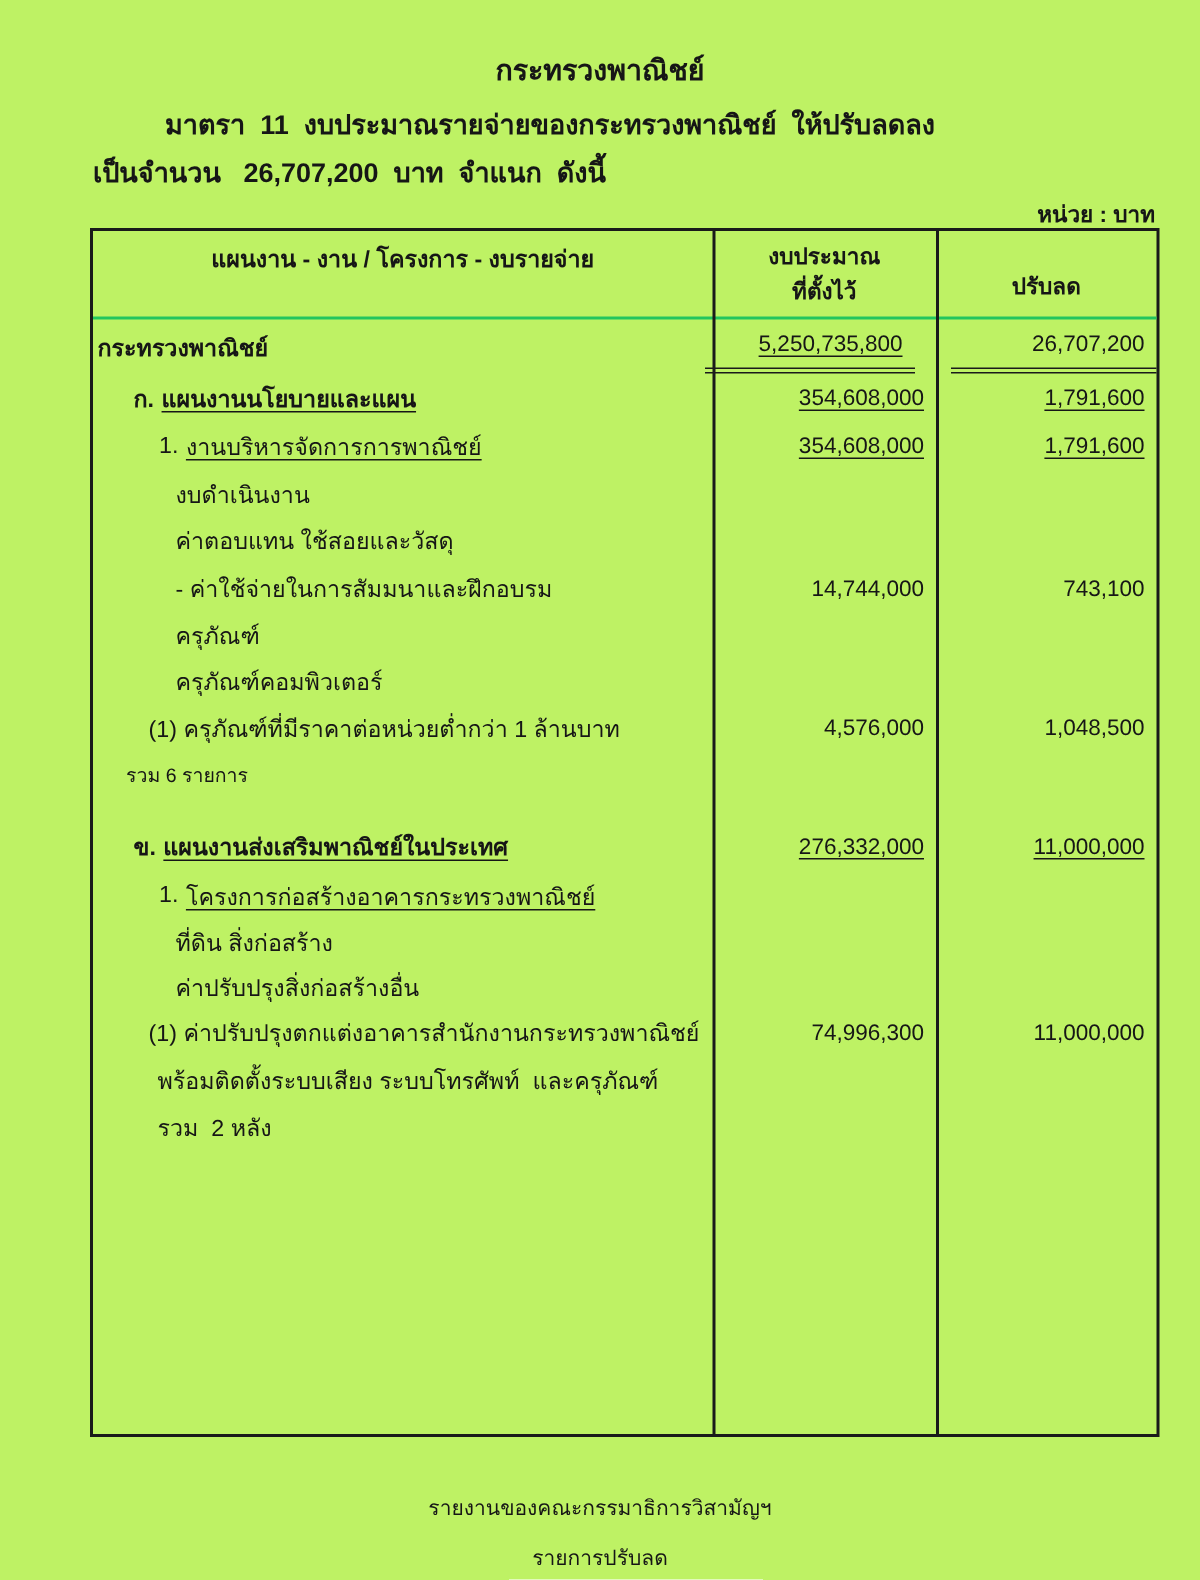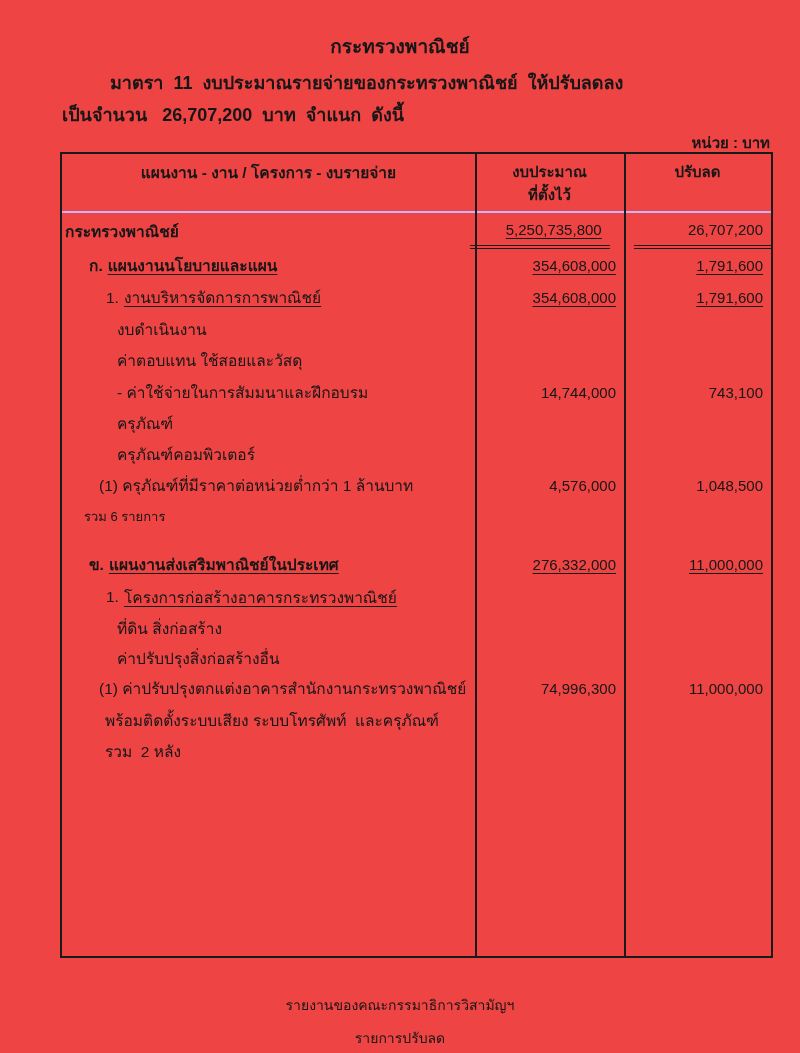--- a/index.html
+++ b/index.html
@@ -1,37 +1,37 @@
 <!DOCTYPE html>
 <html><head>
 <meta charset="utf-8">
 <style>
   html,body{margin:0;padding:0;background:#ffffff;}
   .page{
-    position:relative;width:800px;height:1053px;background:#ef4444;
+    position:relative;width:800px;height:1053px;background:#bef264;
     font-family:"Liberation Sans","DejaVu Sans",sans-serif;color:#161616;overflow:hidden;
   }
   .b{font-weight:bold;}
   .u{text-decoration:underline;text-underline-offset:3px;}
   .pre{white-space:pre;}
   .title{position:absolute;top:31px;left:0;width:800px;text-align:center;font-size:19px;}
   .sub1{position:absolute;top:68px;left:110px;font-size:18px;}
   .sub2{position:absolute;top:100px;left:62px;font-size:18px;}
   .unit{position:absolute;top:131px;right:30px;font-size:15px;}
   .table{
     position:absolute;left:60px;top:152px;width:713px;height:806px;
     border:2px solid #1a1a1a;box-sizing:border-box;
   }
   .vline{position:absolute;top:0;bottom:0;width:2px;background:#1a1a1a;}
   .v1{left:413px;} .v2{left:562px;}
-  .thead{display:flex;height:59px;border-bottom:2px solid #c4b5fd;box-sizing:border-box;padding-top:6px;}
+  .thead{display:flex;height:59px;border-bottom:2px solid #22c55e;box-sizing:border-box;padding-top:6px;}
   .hc{font-weight:bold;font-size:16px;text-align:center;}
   .thead .c1{width:413px;padding-left:0;}
   .thead .c2{width:149px;line-height:23px;padding-right:0;display:block;text-align:center;}
-  .thead .c3{width:147px;padding-right:0;display:block;text-align:center;}
+  .thead .c3{width:147px;padding-right:0;display:block;text-align:center;margin-top:19px;}
   .tbody{position:relative;}
   .trow{display:flex;}
   .trow>div{display:flex;align-items:center;box-sizing:border-box;}
   .c1{width:413px;font-size:15.5px;white-space:pre;}
   .c2{width:149px;justify-content:flex-end;padding-right:8px;font-size:15px;}
   .c3{width:147px;justify-content:flex-end;padding-right:8px;font-size:15px;}
   .rule .c2,.rule .c3{border-bottom:4px double #1a1a1a;margin-left:24px;}
   .sm{font-size:13px;}
   .pfx{margin-right:5px;}
   .ind0{padding-left:3px;} .ind1{padding-left:27px;} .ind2{padding-left:44px;}

